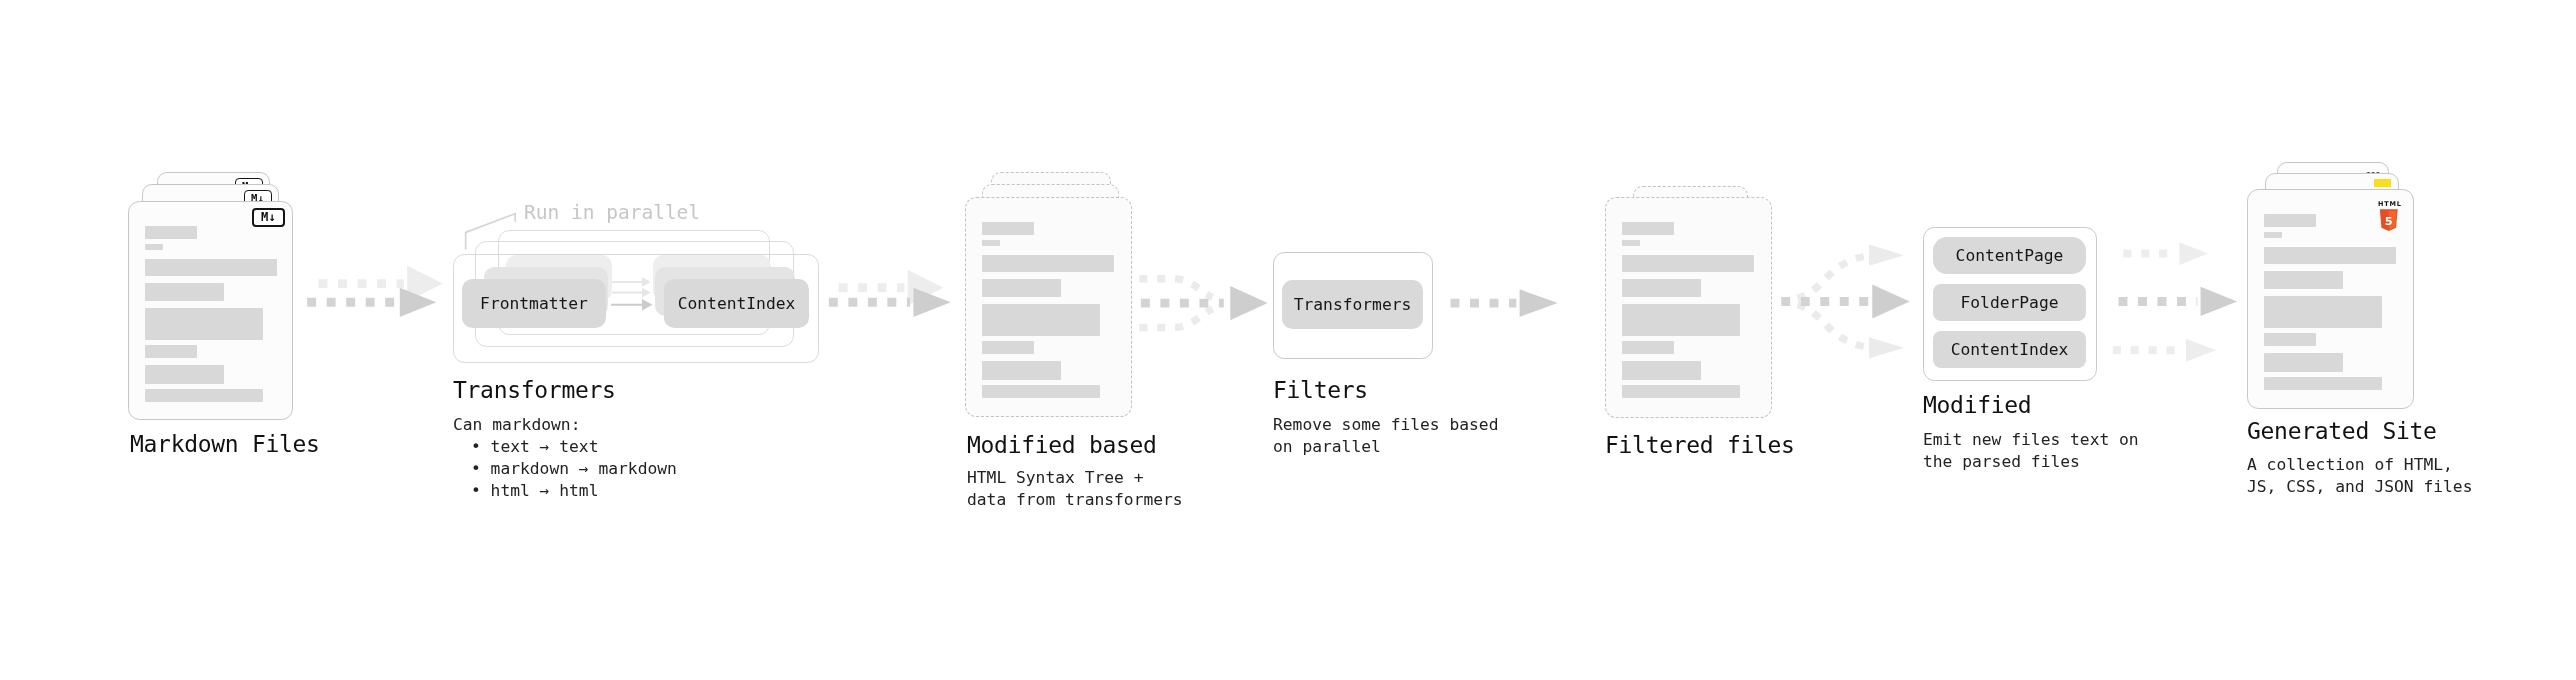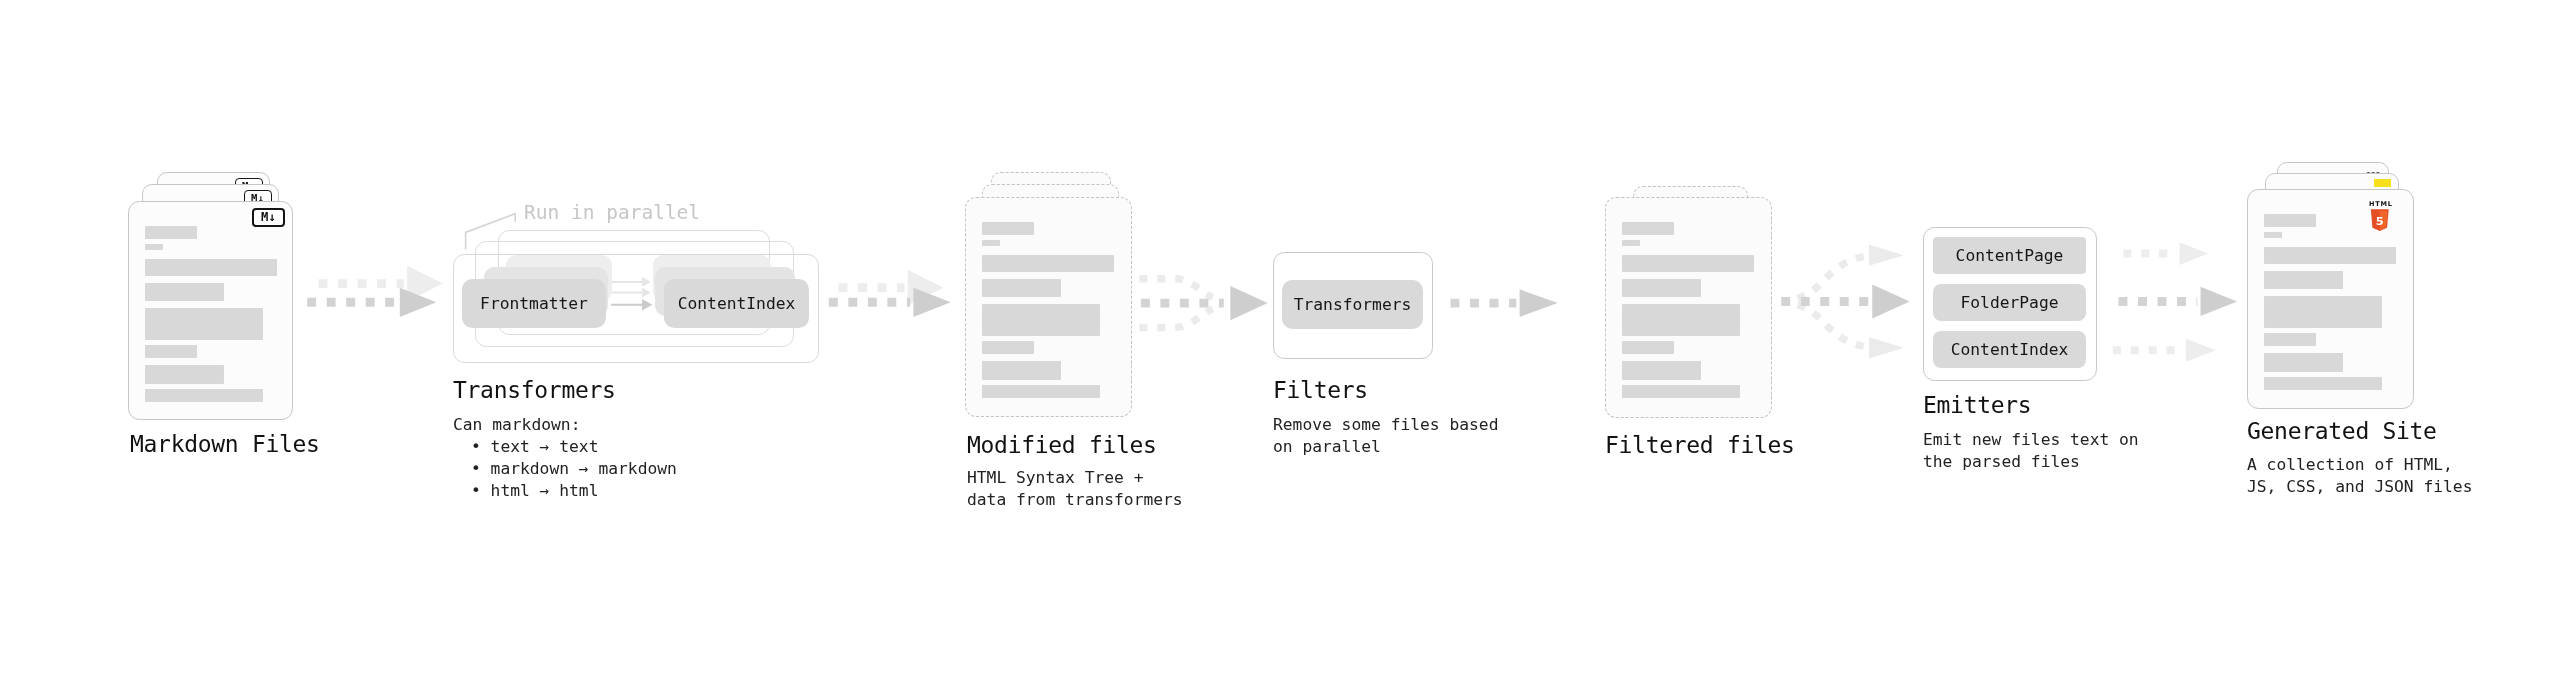--- a/index.html
+++ b/index.html
@@ -33,21 +33,21 @@
   .btn.ghost2 { background:#eeeeee; }
   .tbox  { position:absolute; border:1.6px solid #dcdcdc; border-radius:11.4px; background:transparent; }
   .panel { position:absolute; background:#ffffff; border:1.6px solid #c9c9c9; border-radius:11.4px; }
 
   
   .mdbadge { position:absolute; right:7.3px; top:5.7px; width:32.5px; height:19.5px;
              display:flex; align-items:center; justify-content:center;
              border:2px solid #141414; border-radius:4.1px; background:#fff;
              font-weight:bold; font-size:12.2px; color:#111; }
   .mdbadge.small { right:6.5px; top:4.9px; width:28px; height:17px; font-size:10.6px; border-width:1.6px; }
-  .html5 { position:absolute; right:23px; top:4.1px; width:21px; text-align:center; }
+  .html5 { position:absolute; right:14px; top:4.1px; width:21px; text-align:center; }
   .html5 .t { font-size:6.5px; font-weight:bold; letter-spacing:0.8px; color:#111;
               font-family:"DejaVu Sans","Liberation Sans",sans-serif; }
   .cssbadge { position:absolute; right:7.3px; top:1.6px; text-align:center; }
   .cssbadge .t { font-size:6.5px; font-weight:bold; letter-spacing:0.4px; color:#111;
                  font-family:"DejaVu Sans","Liberation Sans",sans-serif; }
   .cssbadge .underline { width:14px; height:2.8px; margin:0.8px auto 0; }
   .jsbadge { position:absolute; right:7.3px; top:4.9px; width:17px; height:8.1px; }
 </style>
 </head>
 <body>
@@ -168,21 +168,21 @@
           <i class="bar" style="width: 52px; height: 13px; margin-top: 0px;"></i>
           <i class="bar" style="width: 18px; height: 5.7px; margin-top: 4.9px;"></i>
           <i class="bar" style="width: 132px; height: 17px; margin-top: 9px;"></i>
           <i class="bar" style="width: 79px; height: 18px; margin-top: 7.3px;"></i>
           <i class="bar" style="width: 118px; height: 32px; margin-top: 6.5px;"></i>
           <i class="bar" style="width: 52px; height: 12.2px; margin-top: 5.7px;"></i>
           <i class="bar" style="width: 79px; height: 18.7px; margin-top: 7.3px;"></i>
           <i class="bar" style="width: 118px; height: 12.2px; margin-top: 5.7px;"></i>
         </div>
     </div>
-    <div class="label" style="left:967px;top:432px">Modified files</div>
+    <div class="label" style="left:967px;top:432px">Modified based</div>
     <div class="desc" style="left:967px;top:467px">
       <span>HTML Syntax Tree +</span>
       <span>data from transformers</span>
     </div>
   </div>
 
   <div>
     <div class="panel" style="left:1273px;top:252px;width:160px;height:107px"></div>
     <div class="btn" style="left:1282px;top:280px;width:141px;height:49px">Transformers</div>
     <div class="label" style="left:1273px;top:377px">Filters</div>
@@ -204,24 +204,24 @@
           <i class="bar" style="width: 52px; height: 12.2px; margin-top: 5.7px;"></i>
           <i class="bar" style="width: 79px; height: 18.7px; margin-top: 7.3px;"></i>
           <i class="bar" style="width: 118px; height: 12.2px; margin-top: 5.7px;"></i>
         </div>
     </div>
     <div class="label" style="left:1605px;top:432px">Filtered files</div>
   </div>
 
   <div>
     <div class="panel" style="left:1923px;top:227px;width:174px;height:154px"></div>
-    <div class="btn" style="left:1933px;top:237px;width:153px;height:37px;border-radius:4px">ContentPage</div>
+    <div class="btn" style="left:1933px;top:237px;width:153px;height:37px;border-radius:14px">ContentPage</div>
     <div class="btn" style="left:1933px;top:284px;width:153px;height:37px;border-radius:8.1px">FolderPage</div>
     <div class="btn" style="left:1933px;top:331px;width:153px;height:37px;border-radius:8.1px">ContentIndex</div>
-    <div class="label" style="left:1923px;top:392px">Emitters</div>
+    <div class="label" style="left:1923px;top:392px">Modified</div>
     <div class="desc" style="left:1923px;top:429px">
       <span>Emit new files text on</span>
       <span>the parsed files</span>
     </div>
   </div>
 
   <div>
     <div class="doc solid back" style="left:2277px;top:162px;width:112px;height:211px">
       <span class="cssbadge">
         <span class="t">CSS</span>

